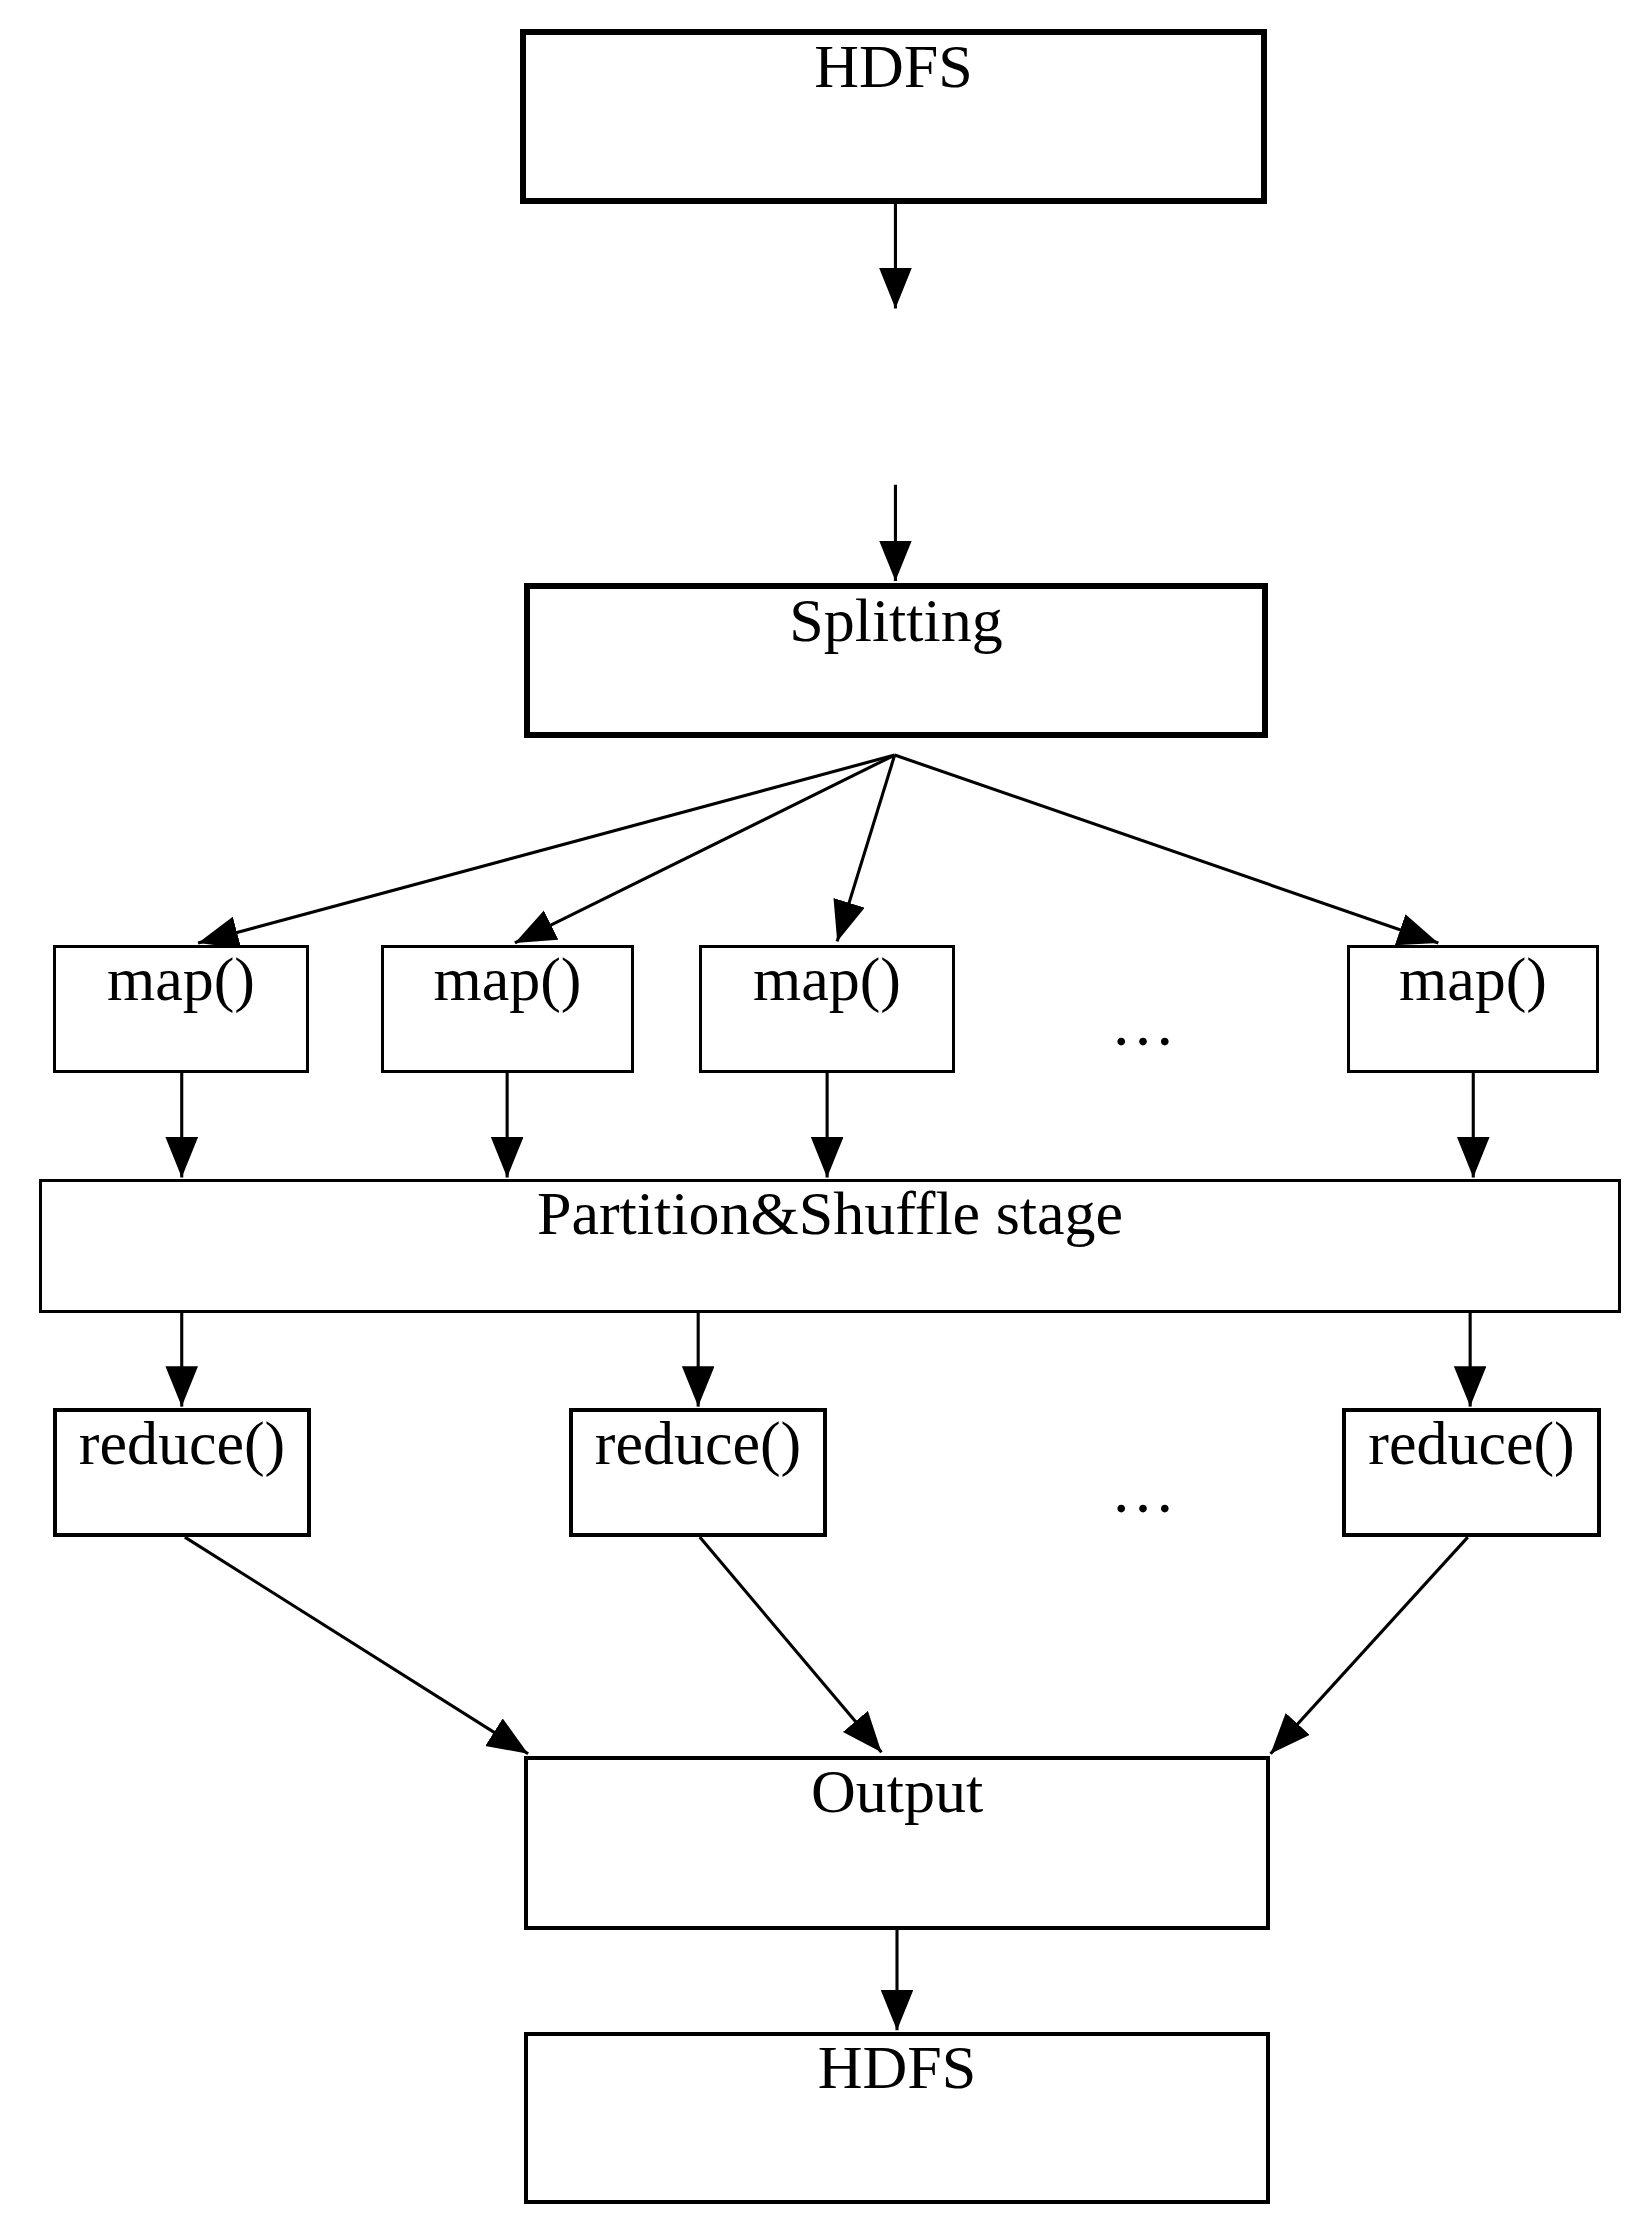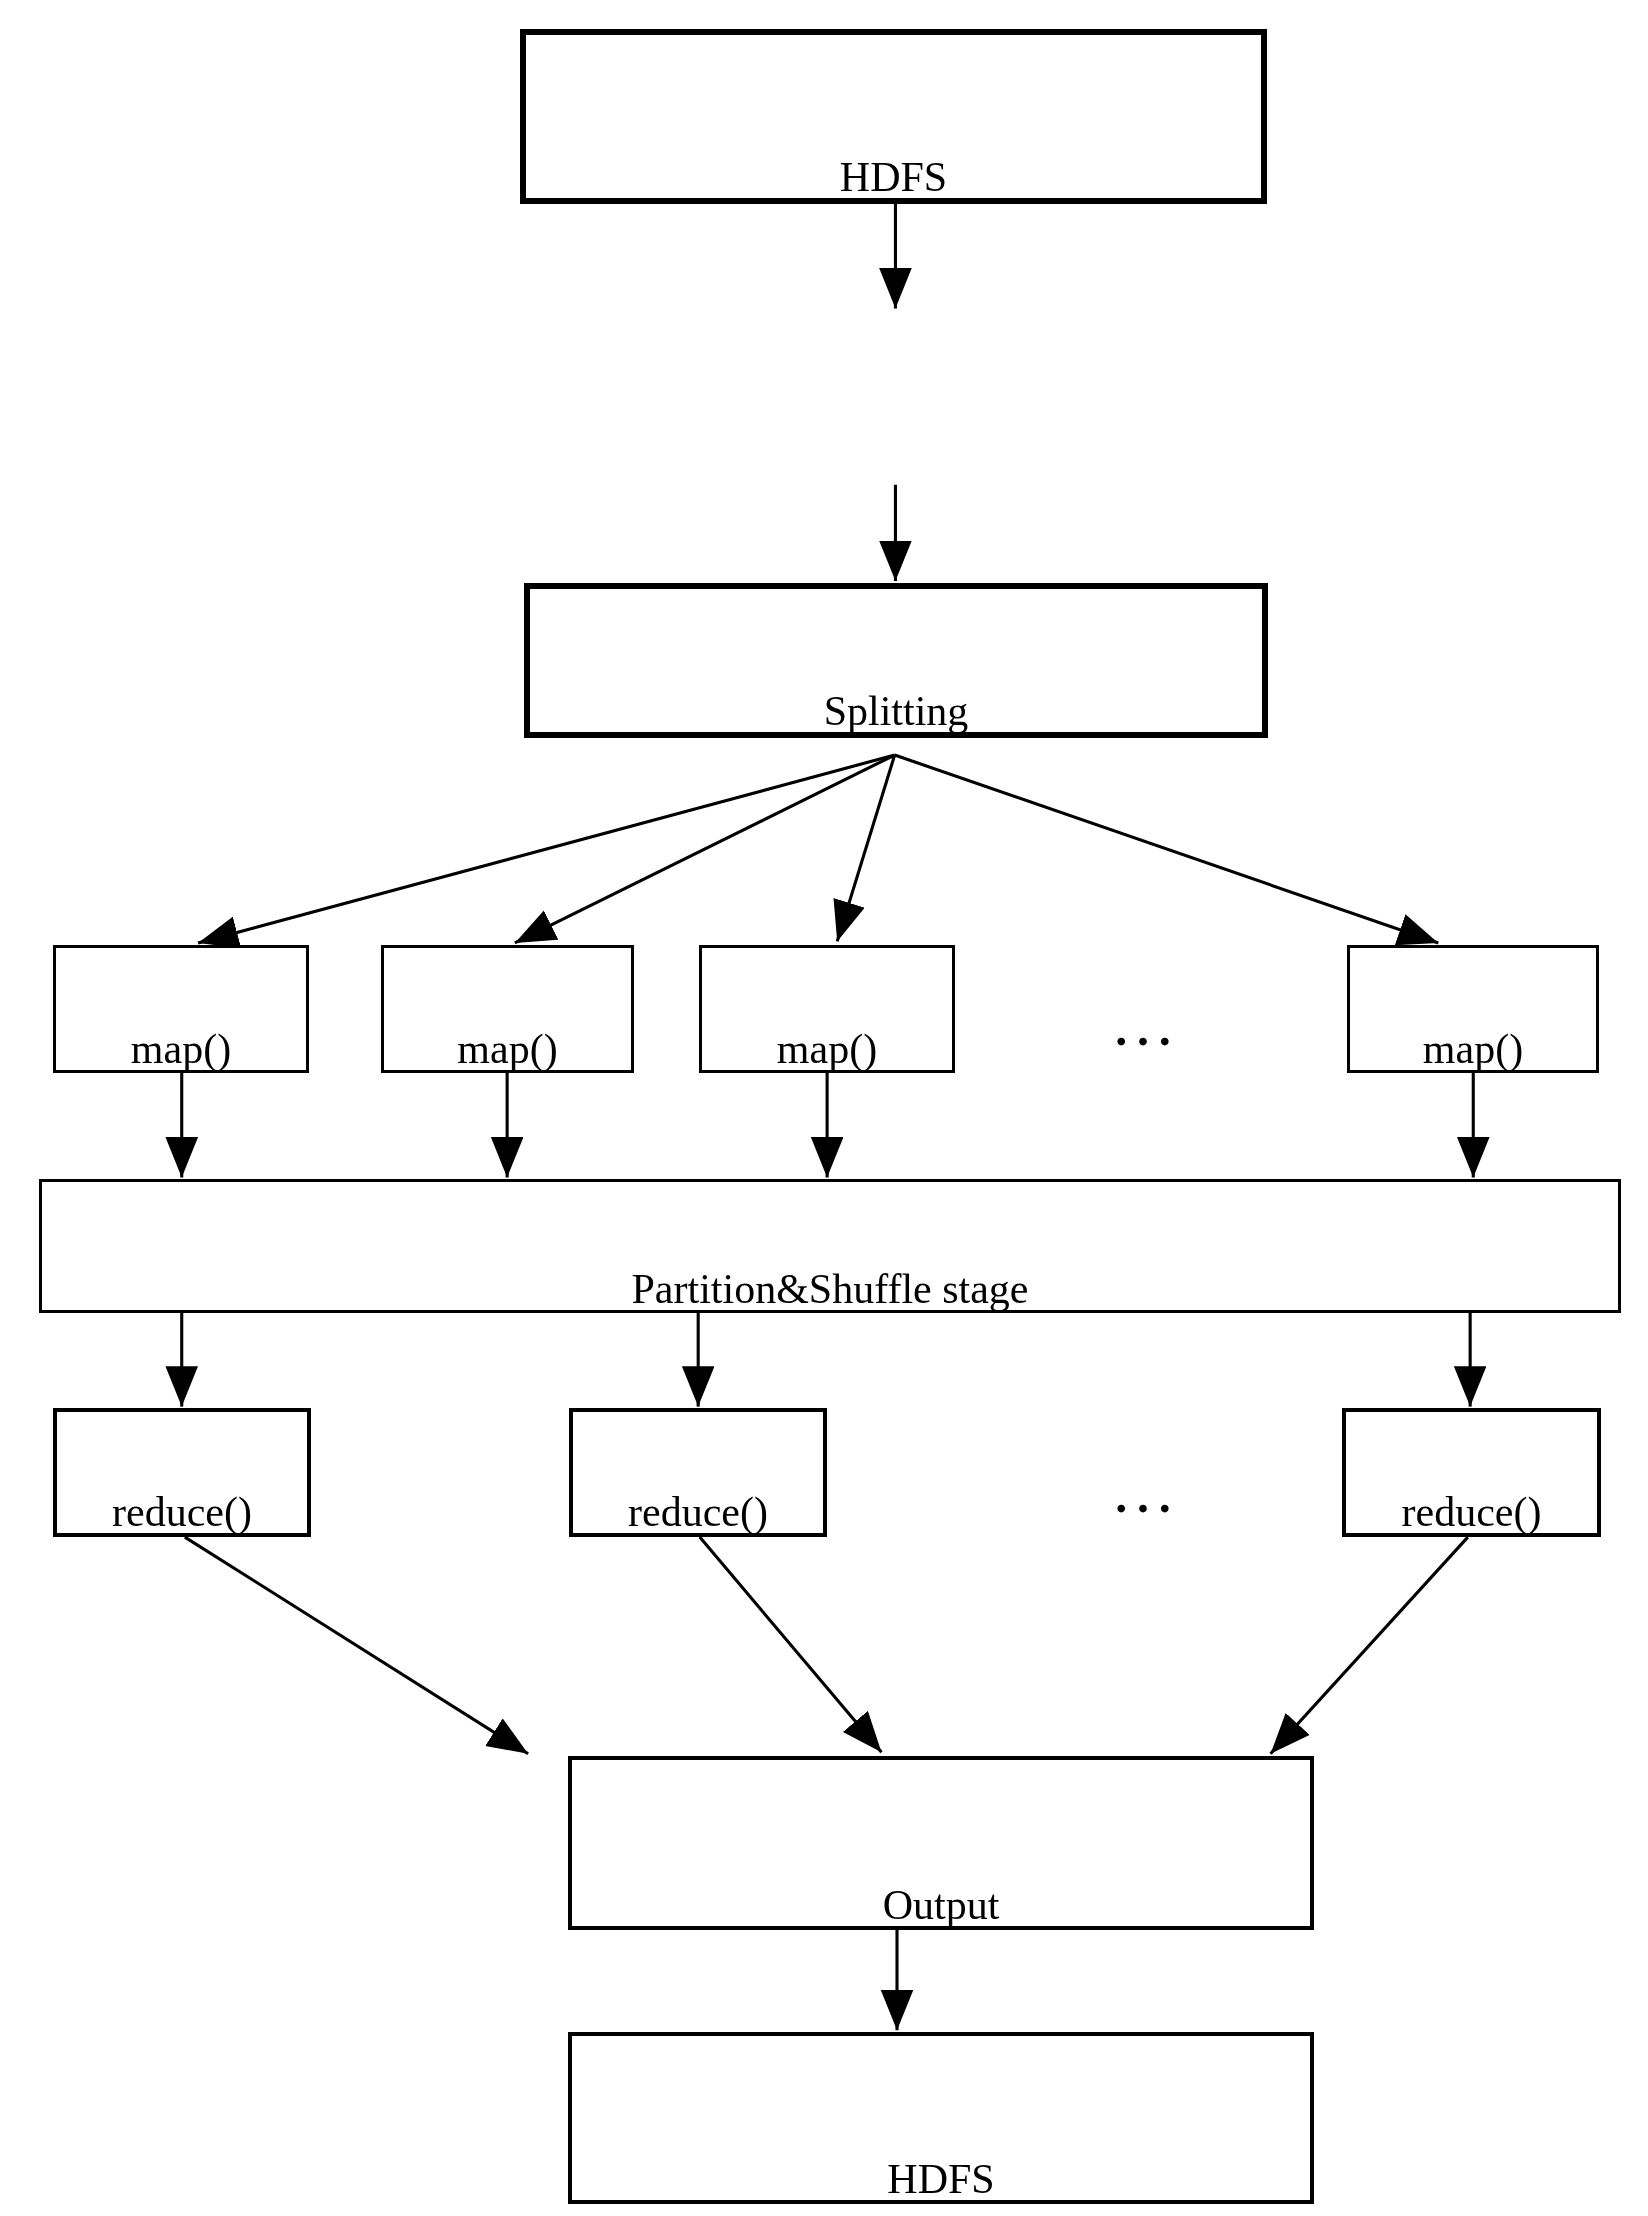--- a/index.html
+++ b/index.html
@@ -26,28 +26,28 @@
   .arrows line {
     stroke: #000000;
     stroke-width: 4;
   }
   .node {
     position: absolute;
     box-sizing: border-box;
     background: #ffffff;
     border: 3.1px solid #000000;
     display: flex;
-    align-items: flex-end;
+    align-items: flex-start;
     justify-content: center;
-    font-size: 42px;
+    font-size: 62px;
     line-height: 1;
     white-space: nowrap;
   }
   .node.big    { border-width: 6.2px; }
-  .node.mid    { border-width: 4.7px; margin-left: 44px; }
+  .node.mid    { border-width: 4.7px; }
   .node.reduce { border-width: 4.7px; font-family: Liberation Serif, serif; }
 
   
   .n-hdfs-top    { left: 520px;  top: 29px;   width: 747px;  height: 175px; }
   .n-input       { left: 520px;  top: 310px;  width: 747px;  height: 175px; }
   .n-splitting   { left: 524px;  top: 583px;  width: 744px;  height: 155px; }
   .n-output      { left: 524px;  top: 1756px; width: 746px;  height: 174px; }
   .n-hdfs-bottom { left: 524px;  top: 2032px; width: 746px;  height: 172px; }
 
   

